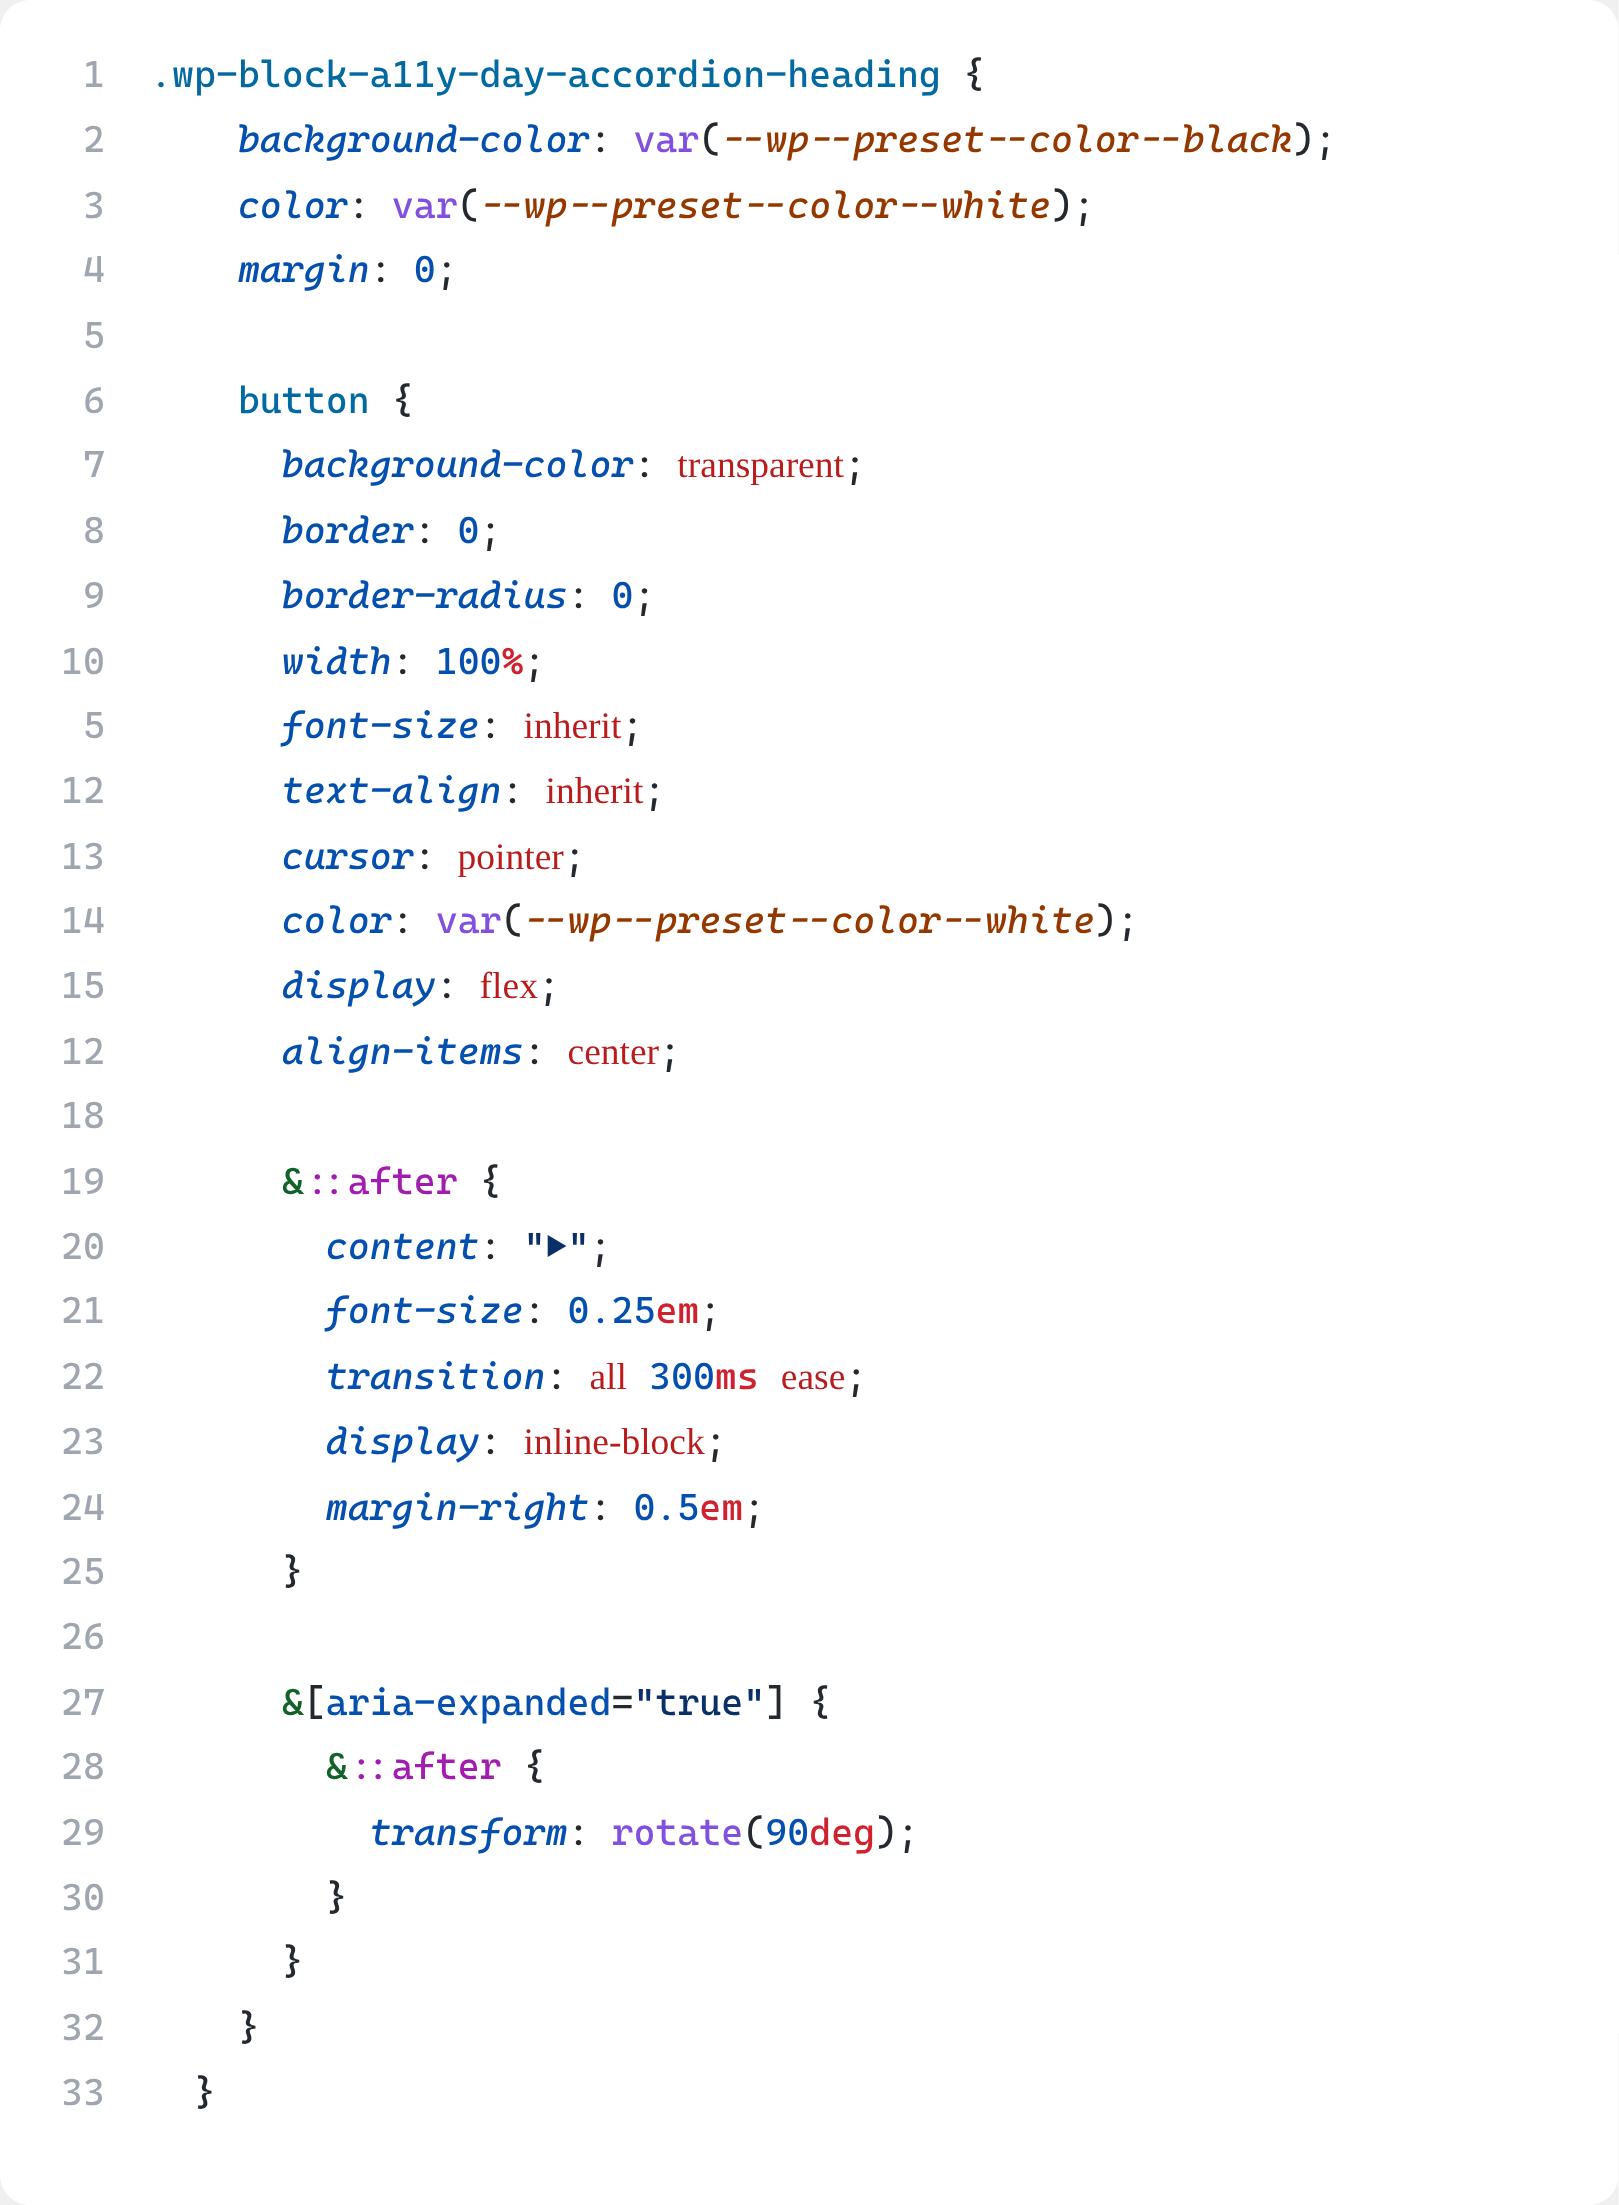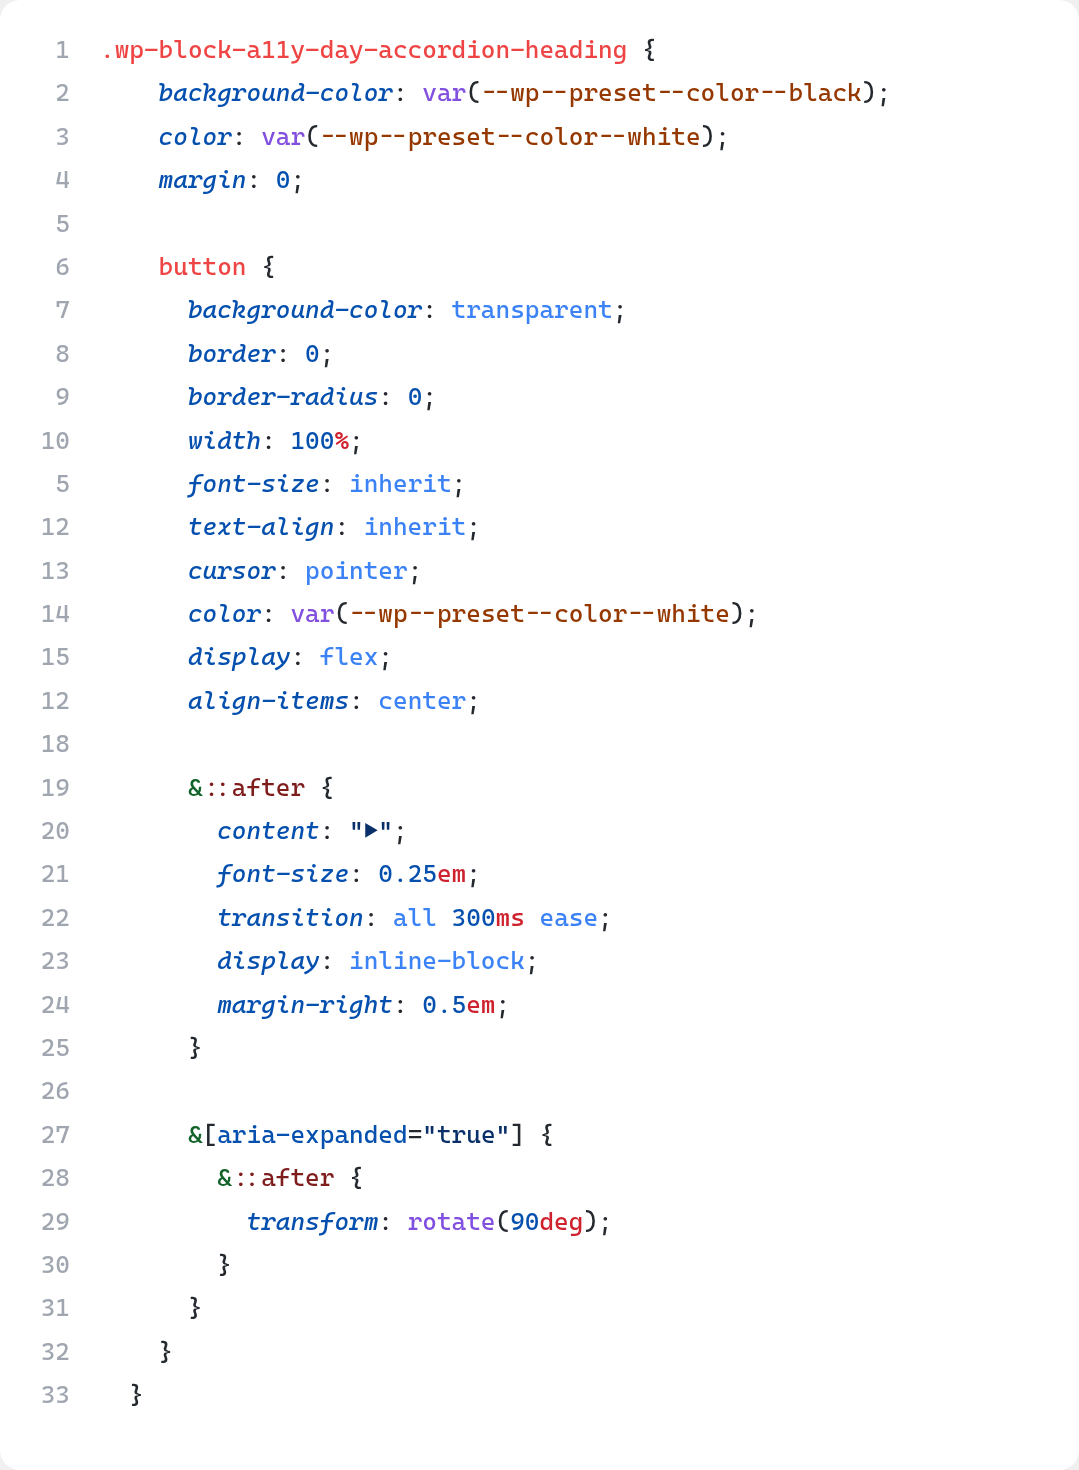--- a/index.html
+++ b/index.html
@@ -31,32 +31,32 @@
     color: #a0a6b0;
     padding-right: 30px;
     flex-shrink: 0;
     user-select: none;
     font-variant-numeric: tabular-nums;
   }
   .code {
     flex: 1;
     color: #24292f;
   }
-  .sel  { color: #ef4444; }   
+  .sel  { color: #0369a1; }   
   .prop { color: #0550ae; font-style: italic; }   
   .func { color: #8250df; }   
-  .var  { color: #953800; }   
+  .var  { color: #953800; font-style: italic; }   
   .num  { color: #0550ae; }   
   .unit { color: #cf222e; }   
   .str  { color: #0a3069; }   
   .punc { color: #24292f; }
   .amp  { color: #116329; }   
-  .pseudo { color: #7f1d1d; } 
+  .pseudo { color: #a21caf; } 
   .attr { color: #0550ae; }   
-  .kw   { color: #3b82f6; }   
+  .kw   { color: #b91c1c; font-family: Liberation Serif, serif; }   
 </style>
 </head>
 <body>
 
 <div class="code-container" id="code-root">
     <div class="code-line"><span class="gutter">1</span><span class="code"><span class="sel">.wp-block-a11y-day-accordion-heading</span><span class="punc"> {</span></span></div>
     <div class="code-line"><span class="gutter">2</span><span class="code"><span class="punc">    </span><span class="prop">background-color</span><span class="punc">: </span><span class="func">var</span><span class="punc">(</span><span class="var">--wp--preset--color--black</span><span class="punc">);</span></span></div>
     <div class="code-line"><span class="gutter">3</span><span class="code"><span class="punc">    </span><span class="prop">color</span><span class="punc">: </span><span class="func">var</span><span class="punc">(</span><span class="var">--wp--preset--color--white</span><span class="punc">);</span></span></div>
     <div class="code-line"><span class="gutter">4</span><span class="code"><span class="punc">    </span><span class="prop">margin</span><span class="punc">: </span><span class="num">0</span><span class="punc">;</span></span></div>
     <div class="code-line"><span class="gutter">5</span><span class="code"></span></div>

